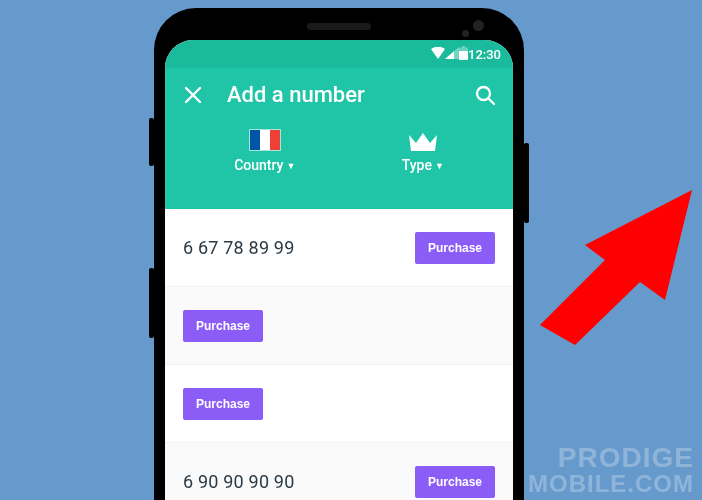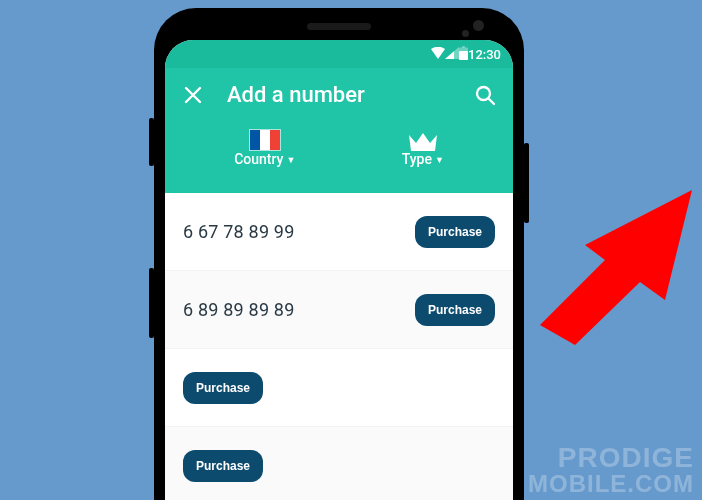--- a/index.html
+++ b/index.html
@@ -77,21 +77,21 @@
     justify-content: flex-end;
     padding: 0 12px;
     color: #fff;
     font-size: 13px;
     font-weight: 500;
   }
 
   .app-bar {
     background: #20c4a7;
     color: #fff;
-    padding: 14px 16px 26px 16px;
+    padding: 14px 16px 36px 16px;
   }
   .app-bar-row {
     display: flex;
     align-items: center;
     gap: 22px;
   }
   .app-bar .title {
     font-size: 22px;
     font-weight: 500;
     flex: 1;
@@ -102,21 +102,21 @@
   }
   .filters {
     display: flex;
     justify-content: space-around;
     margin-top: 22px;
   }
   .filter {
     display: flex;
     flex-direction: column;
     align-items: center;
-    gap: 0;
+    gap: 6px;
   }
   .filter .lbl {
     color: #fff;
     font-size: 14px;
     font-weight: 500;
     display: flex;
     align-items: center;
     gap: 3px;
   }
   .flag {
@@ -146,27 +146,27 @@
     height: 78px;
     border-bottom: 1px solid #f2f2f2;
   }
   .row:nth-child(even) { background: #fafafa; }
   .num {
     font-size: 18px;
     color: #2a3a45;
     letter-spacing: 0.2px;
   }
   .buy {
-    background: #0c4a6e;
+    background: #8b5cf6;
     color: #fff;
     border: none;
     font-size: 12px;
     font-weight: 600;
     padding: 9px 13px;
-    border-radius: 12px;
+    border-radius: 2px;
     cursor: pointer;
   }
 
   .arrow {
     position: absolute;
     left: 535px;
     top: 180px;
     width: 170px;
     height: 170px;
     pointer-events: none;
@@ -264,27 +264,27 @@
         </div>
       </div>
     </div>
 
     <div class="list">
       <div class="row">
         <span class="num">6 67 78 89 99</span>
         <button class="buy">Purchase</button>
       </div>
       <div class="row">
-        <span class="num">6 89 89 89 89</span>
         <button class="buy">Purchase</button>
       </div>
       <div class="row">
         <button class="buy">Purchase</button>
       </div>
       <div class="row">
+        <span class="num">6 90 90 90 90</span>
         <button class="buy">Purchase</button>
       </div>
     </div>
 
   </div>
 </div>
 
 <svg class="arrow" viewBox="0 0 170 170">
   <defs></defs>
   <g fill="#ff0000">

